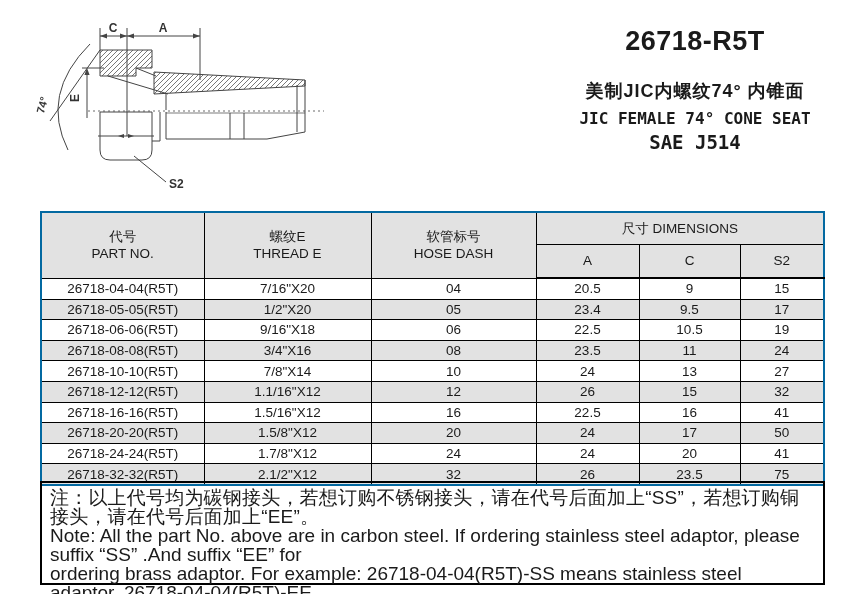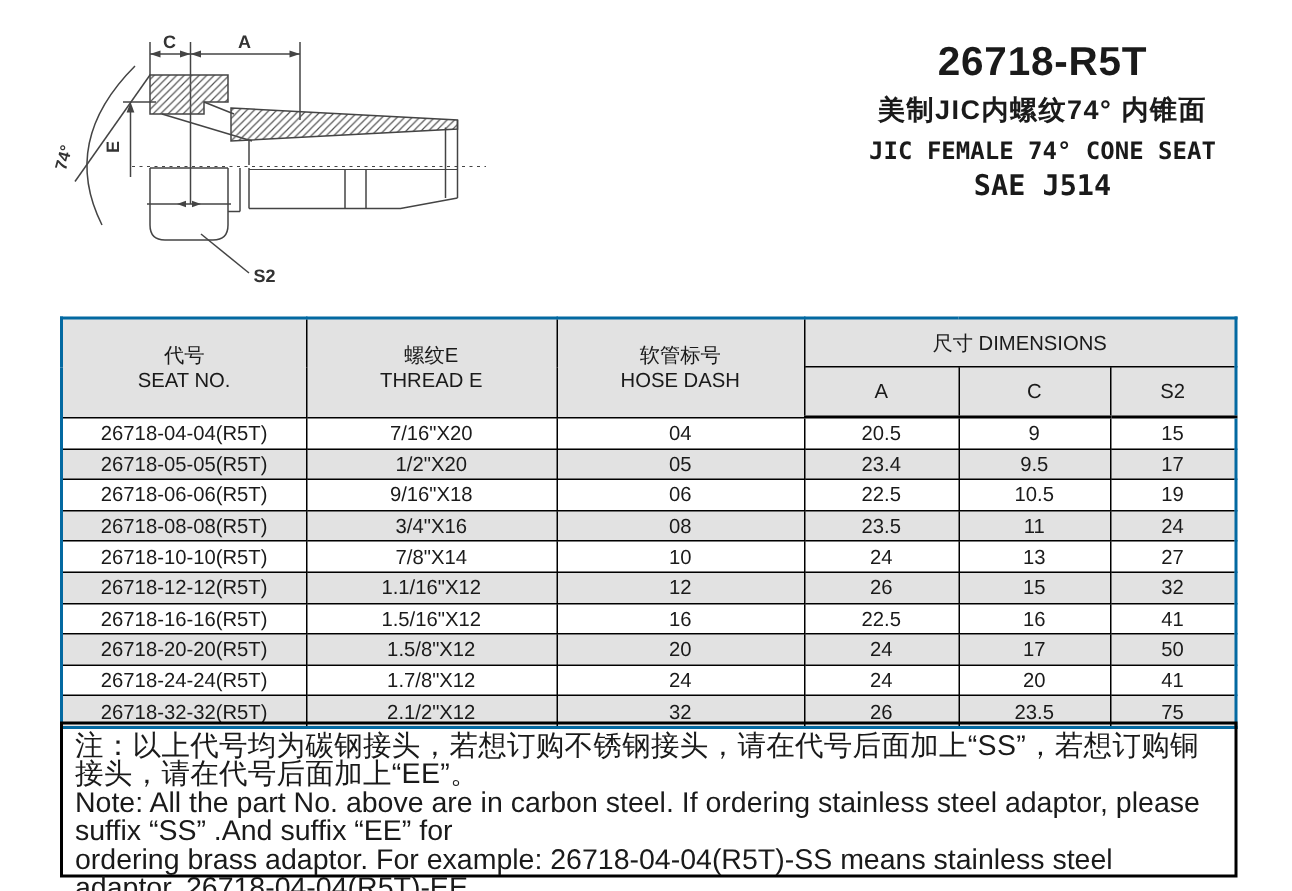--- a/index.html
+++ b/index.html
@@ -6,21 +6,21 @@
   .page{
     position:relative;width:861px;height:594px;background:#ffffff;
     font-family:"Liberation Sans",sans-serif;color:#1a1a1a;overflow:hidden;
   }
   
   .drawing{position:absolute;left:32px;top:6px;}
   .drawing text{font-family:"Liberation Sans",sans-serif;font-weight:bold;fill:#333;}
   
   .titleblock{position:absolute;left:530px;top:26px;width:330px;text-align:center;}
   .part-number{font-size:27px;font-weight:bold;letter-spacing:.5px;}
-  .title-zh{font-size:18px;font-weight:bold;margin-top:4px;letter-spacing:1px;}
+  .title-zh{font-size:18px;font-weight:bold;margin-top:22px;letter-spacing:1px;}
   .title-en{font-family:"DejaVu Sans Mono",monospace;font-size:16px;font-weight:bold;margin-top:6px;}
   .standard{font-family:"DejaVu Sans Mono",monospace;font-size:19px;font-weight:bold;margin-top:3px;}
   
   table.dims{
     position:absolute;left:40px;top:211px;width:783px;
     border-collapse:collapse;table-layout:fixed;text-align:center;
     border:2px solid #0369a1;
   }
   table.dims th,table.dims td{border:1px solid #000;padding:0;}
   table.dims thead th{
@@ -120,21 +120,21 @@
         <col style="width:167px">
         <col style="width:165px">
       <col style="width:103px">
         <col style="width:101px">
         <col style="width:84px">
     </colgroup>
     <thead>
       <tr>
         <th rowspan="2" class="span2">
           <div>代号</div>
-          <div>SEAT NO.</div>
+          <div>PART NO.</div>
         </th>
         <th rowspan="2" class="span2">
           <div>螺纹E</div>
           <div>THREAD E</div>
         </th>
         <th rowspan="2" class="span2">
           <div>软管标号</div>
           <div>HOSE DASH</div>
         </th>
         <th colspan="3">尺寸 DIMENSIONS</th>

